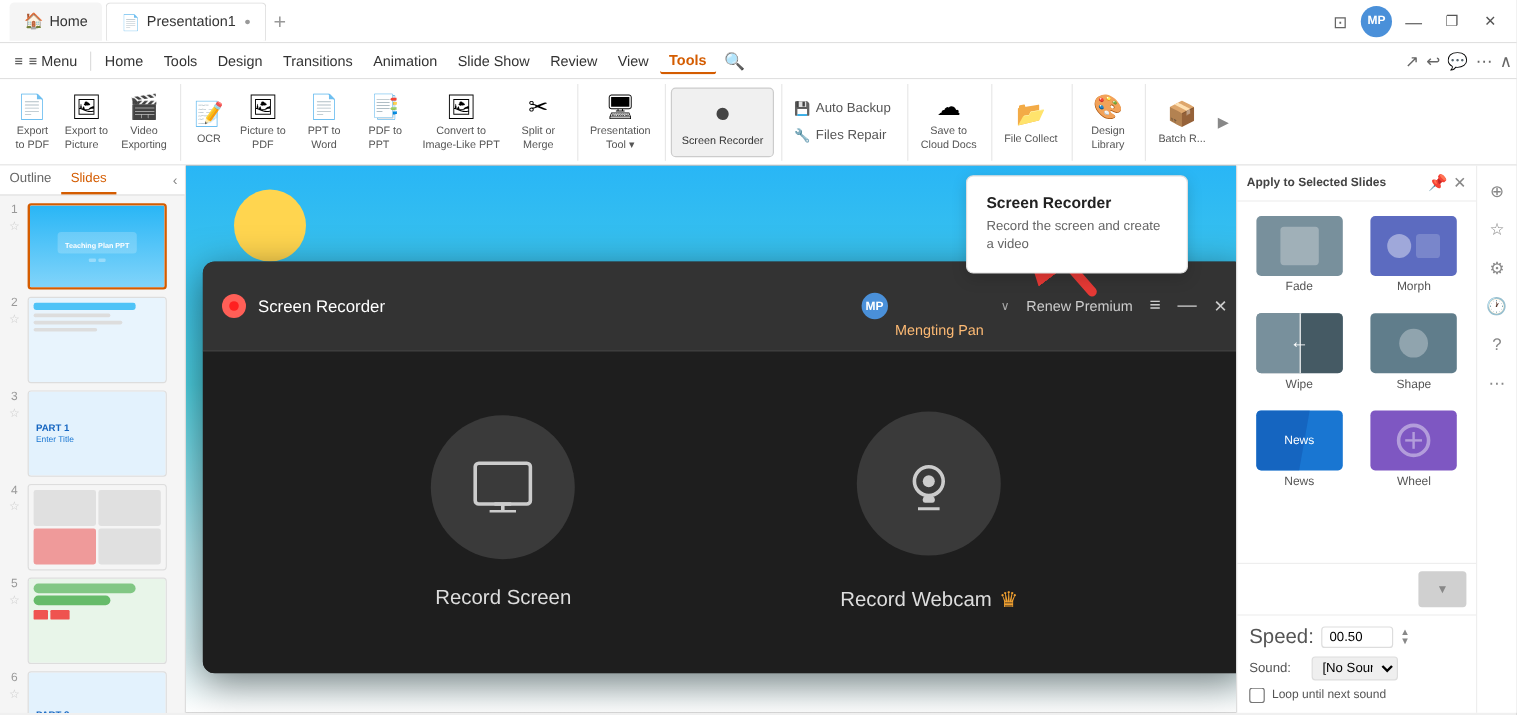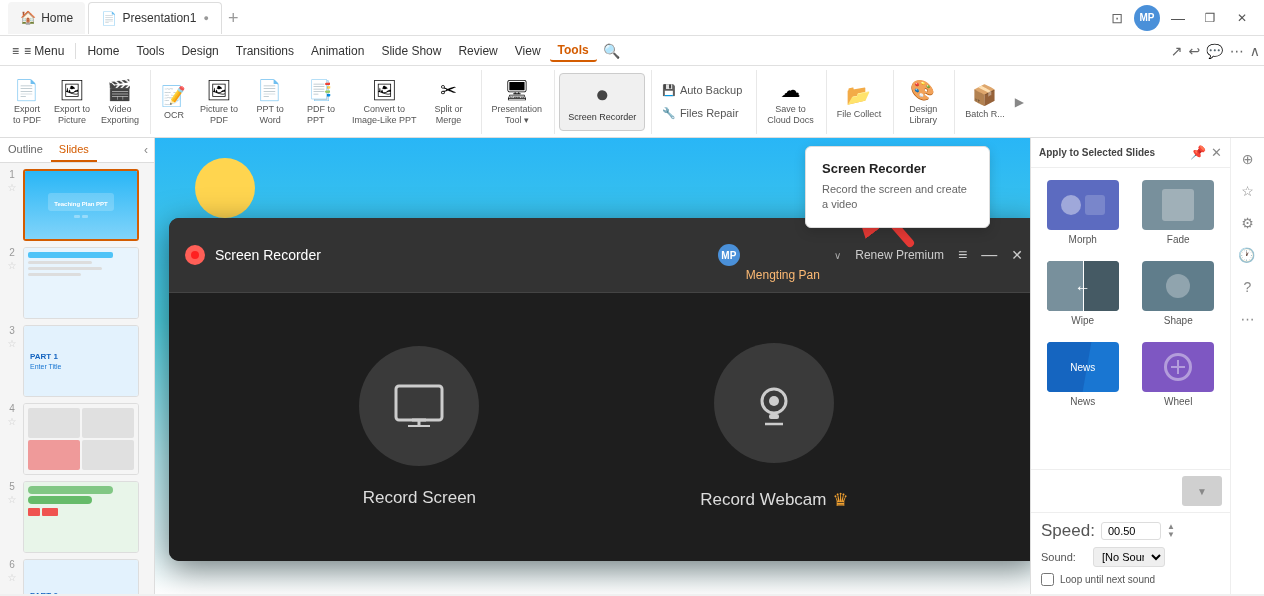--- a/index.html
+++ b/index.html
@@ -77,21 +77,21 @@
 
 <div style="display:flex;align-items:center;height:72px;background:#fff;border-bottom:1px solid #ddd;padding:4px 6px;gap:4px;overflow:hidden;">
 
   <div style="display:flex;align-items:center;border-right:1px solid #e8e8e8;padding-right:6px;height:64px;gap:1px;">
     <div style="display:flex;flex-direction:column;align-items:center;justify-content:center;padding:3px 5px;cursor:pointer;border-radius:4px;min-width:42px;height:58px;gap:2px;">
       <span style="font-size:20px;">📄</span>
       <span style="font-size:9px;color:#555;text-align:center;line-height:1.2;">Export<br>to PDF</span>
     </div>
     <div style="display:flex;flex-direction:column;align-items:center;justify-content:center;padding:3px 5px;cursor:pointer;border-radius:4px;min-width:42px;height:58px;gap:2px;">
       <span style="font-size:20px;">🖼</span>
-      <span style="font-size:9px;color:#555;text-align:center;line-height:1.2;">Export to<br>Picture</span>
+      <span style="font-size:9px;color:#555;text-align:left;line-height:1.2;">Export to<br>Picture</span>
     </div>
     <div style="display:flex;flex-direction:column;align-items:center;justify-content:center;padding:3px 5px;cursor:pointer;border-radius:4px;min-width:42px;height:58px;gap:2px;">
       <span style="font-size:20px;">🎬</span>
       <span style="font-size:9px;color:#555;text-align:center;line-height:1.2;">Video<br>Exporting</span>
     </div>
   </div>
 
   <div style="display:flex;align-items:center;border-right:1px solid #e8e8e8;padding-right:6px;height:64px;gap:1px;">
     <div style="display:flex;flex-direction:column;align-items:center;justify-content:center;padding:3px 5px;cursor:pointer;border-radius:4px;min-width:38px;height:58px;gap:2px;">
       <span style="font-size:20px;">📝</span>
@@ -368,32 +368,32 @@
       <span style="font-size:10px;font-weight:600;color:#444;">Apply to Selected Slides</span>
       <div style="display:flex;gap:5px;">
         <span style="font-size:13px;color:#888;cursor:pointer;">📌</span>
         <span style="font-size:13px;color:#888;cursor:pointer;">✕</span>
       </div>
     </div>
 
     <div style="flex:1;padding:8px;display:grid;grid-template-columns:1fr 1fr;gap:8px;align-content:start;overflow-y:auto;">
 
       <div style="display:flex;flex-direction:column;align-items:center;gap:4px;cursor:pointer;padding:4px;border-radius:4px;">
+        <div style="width:72px;height:50px;background:#78909c;border-radius:4px;display:flex;align-items:center;justify-content:center;">
+          <div style="width:32px;height:32px;background:#b0bec5;border-radius:3px;opacity:0.7;"></div>
+        </div>
+        <span style="font-size:10px;color:#555;">Fade</span>
+      </div>
+
+      <div style="display:flex;flex-direction:column;align-items:center;gap:4px;cursor:pointer;padding:4px;border-radius:4px;">
         <div style="width:72px;height:50px;background:#5c6bc0;border-radius:4px;display:flex;align-items:center;justify-content:center;overflow:hidden;">
           <div style="width:20px;height:20px;background:#9fa8da;border-radius:50%;"></div>
           <div style="width:20px;height:20px;background:#7986cb;border-radius:3px;margin-left:4px;"></div>
         </div>
         <span style="font-size:10px;color:#555;">Morph</span>
-      </div>
-
-      <div style="display:flex;flex-direction:column;align-items:center;gap:4px;cursor:pointer;padding:4px;border-radius:4px;">
-        <div style="width:72px;height:50px;background:#78909c;border-radius:4px;display:flex;align-items:center;justify-content:center;">
-          <div style="width:32px;height:32px;background:#b0bec5;border-radius:3px;opacity:0.7;"></div>
-        </div>
-        <span style="font-size:10px;color:#555;">Fade</span>
       </div>
 
       <div style="display:flex;flex-direction:column;align-items:center;gap:4px;cursor:pointer;padding:4px;border-radius:4px;">
         <div style="width:72px;height:50px;background:#546e7a;border-radius:4px;display:flex;align-items:center;justify-content:center;position:relative;overflow:hidden;">
           <div style="position:absolute;left:0;top:0;width:50%;height:100%;background:#78909c;"></div>
           <div style="position:absolute;left:50%;top:0;width:2px;height:100%;background:#fff;"></div>
           <div style="position:absolute;left:52%;top:0;width:48%;height:100%;background:#455a64;"></div>
           <span style="position:relative;z-index:1;font-size:16px;color:#fff;">←</span>
         </div>
         <span style="font-size:10px;color:#555;">Wipe</span>

